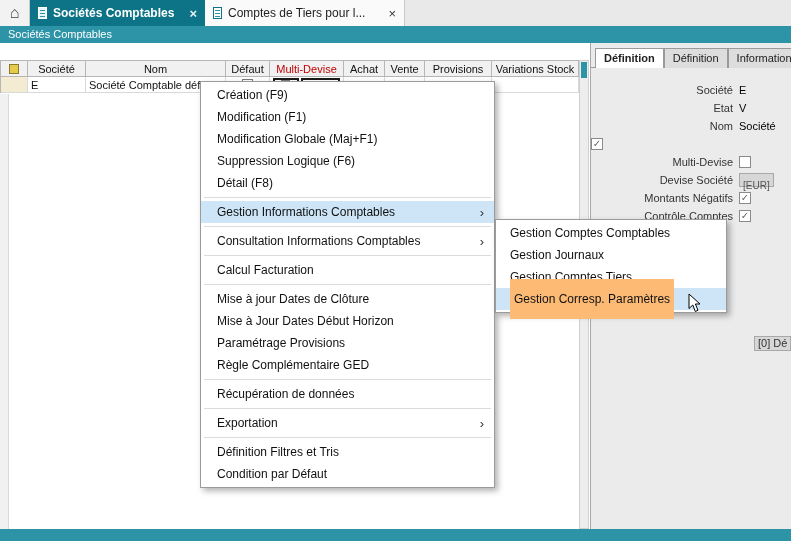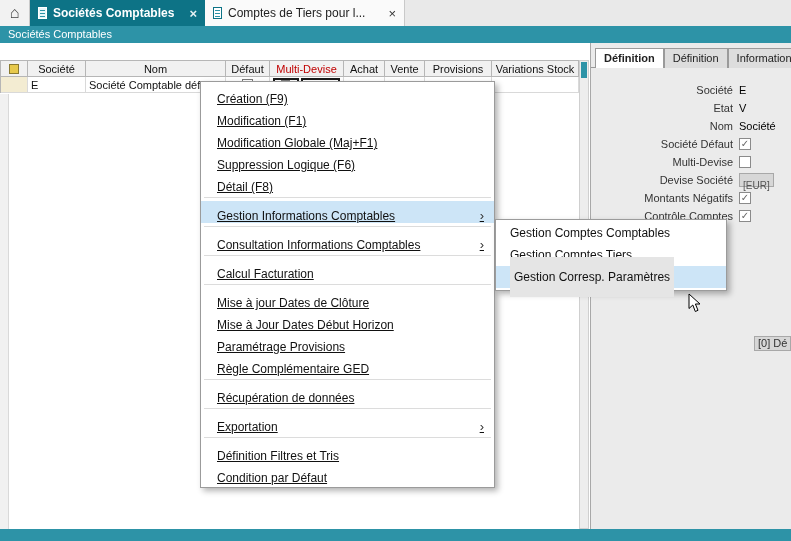--- a/index.html
+++ b/index.html
@@ -52,30 +52,30 @@
   .panel-form { position:absolute; left:0; top:38px; width:260px; }
   .f-row { display:flex; align-items:center; height:18px; }
   .f-label { flex:none; width:148px; text-align:right; font-size:11px; color:#333; padding-right:6px; white-space:nowrap; overflow:hidden; }
   .f-value { font-size:11px; color:#000; white-space:nowrap; }
   .chip { background:#d7d7d7; border:1px solid #a8a8a8; color:#555; font-size:10px; height:14px; line-height:12px; padding:6px 3px; }
   .pcb { width:12px; height:12px; background:#fff; border:1px solid #8a8a8a; display:flex; align-items:center; justify-content:center; font-size:10px; line-height:1; color:#666; }
   .clipped-chip { position:absolute; left:163px; top:253px; background:#d7d7d7; border:1px solid #a8a8a8; font-size:11px; color:#333; padding:0 3px; height:15px; line-height:13px; white-space:nowrap;margin-top:40px; }
 
   
   .context-menu { position:absolute; left:200px; top:81px; width:295px; background:#ffffff; border:1px solid #9b9b9b; box-shadow:3px 3px 6px rgba(0,0,0,.3); padding:2px 0; z-index:10; }
-  .mi { height:22px; display:flex; align-items:flex-end; padding:0 10px 0 16px; font-size:12px; color:#111; cursor:pointer; white-space:nowrap;text-decoration:underline; }
+  .mi { height:22px; display:flex; align-items:center; padding:0 10px 0 16px; font-size:12px; color:#111; cursor:pointer; white-space:nowrap; }
   .mi.highlight { background:#cde5f7; }
   .mi-arrow { margin-left:auto; font-size:13px; color:#333; }
   .msep { height:1px; background:#dcdcdc; margin:3px 3px; }
 
   
   .submenu { position:absolute; left:495px; top:219px; width:232px; background:#ffffff; border:1px solid #9b9b9b; box-shadow:3px 3px 6px rgba(0,0,0,.3); padding:2px 0; z-index:11; }
   .smi { height:22px; display:flex; align-items:center; padding:0 10px 0 14px; font-size:12px; color:#111; cursor:pointer; white-space:nowrap; }
   .smi.highlight { background:#cde5f7; }
-  .smi.highlight .smi-label { background:#e5e5e5; padding:13px 4px; }
+  .smi.highlight .smi-label { background:#fdba74; padding:13px 4px; }
 
   
   .bottombar { position:absolute; left:0; top:529px; width:791px; height:12px; background:#2d93a7; }
   .cursor { position:absolute; left:688px; top:293px; z-index:20; }
 </style>
 </head>
 <body>
 
 <div class="app">
 
@@ -154,21 +154,20 @@
       </div>
       <div class="f-row">
         <span class="f-label">Etat</span>
         <span class="f-value">V</span>
       </div>
       <div class="f-row">
         <span class="f-label">Nom</span>
         <span class="f-value">Société</span>
       </div>
       <div class="f-row">
-        <span class="f-label">Société Défaut</span>
         <span class="pcb">
             <span>✓</span>
           </span>
       </div>
       <div class="f-row">
         <span class="f-label">Multi-Devise</span>
         <span class="pcb"></span>
       </div>
       <div class="f-row">
         <span class="f-label">Devise Société</span>
@@ -249,20 +248,23 @@
     <div class="mi">
         <span>Condition par Défaut</span>
       </div>
   </div>
 
   <div class="submenu">
     <div class="smi">
         <span class="smi-label">Gestion Comptes Comptables</span>
       </div>
     <div class="smi">
+        <span class="smi-label">Gestion Journaux</span>
+      </div>
+    <div class="smi">
         <span class="smi-label">Gestion Comptes Tiers</span>
       </div>
     <div class="smi highlight">
         <span class="smi-label">Gestion Corresp. Paramètres</span>
       </div>
   </div>
 
   <svg class="cursor" width="14" height="21" viewBox="0 0 14 21">
     <path d="M1,1 L1,15.5 L4.8,12 L7.3,18.5 L10,17.3 L7.4,11 L12,11 Z" fill="#ffffff" stroke="#000000" stroke-width="1"></path>
   </svg>

